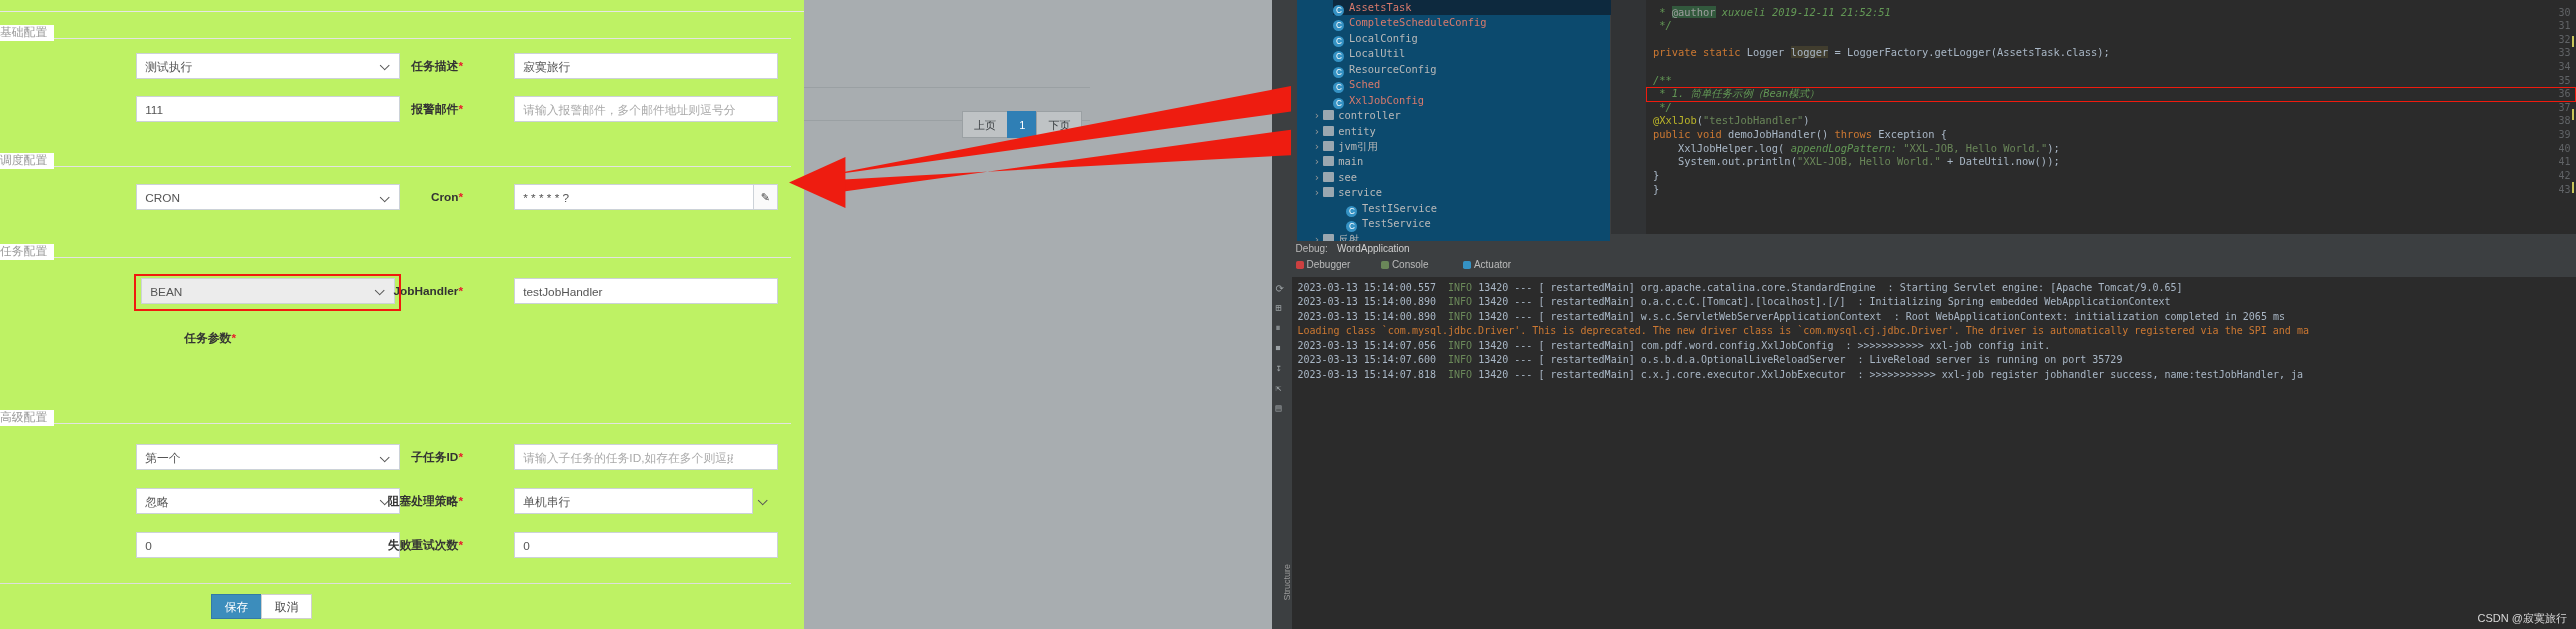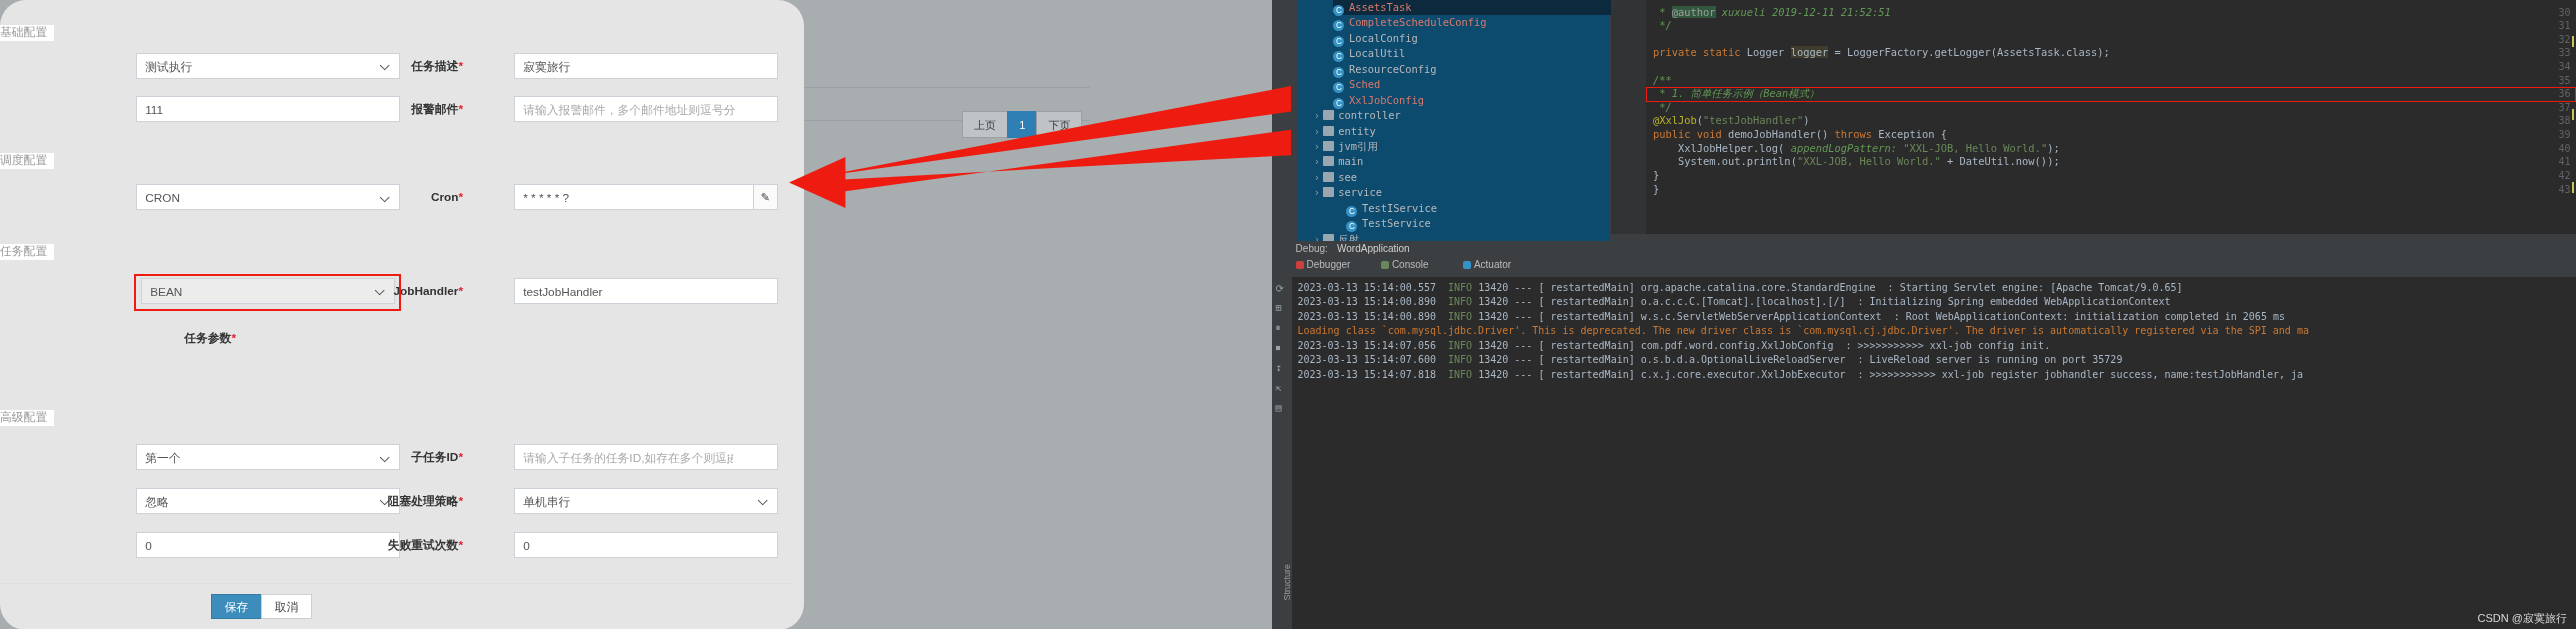--- a/index.html
+++ b/index.html
@@ -49,21 +49,21 @@
   #bg-pager{ position:absolute; left:963px; top:111px; height:27px; }
   .pg{
     float:left; height:27px; line-height:27px; padding:0 11px; font-size:11px;
     border:0.9px solid #9aa0a3; margin-left:-0.9px; color:#3a3f42; background:#bfc3c5;
   }
   .pg.active{ background:#2f7fb5; color:#fff; border-color:#2f7fb5; }
 
   
   #form-panel{
     position:absolute; left:0; top:0; width:804px; height:630px;
-    background:#e5e5e5; z-index:5; overflow:hidden;border-radius:26px;
+    background:#bef264; z-index:5; overflow:hidden;
   }
   .fp-top-rule{ position:absolute; left:0; top:11px; width:804px; height:0.9px; background:#e6e6e6; }
 
   .sec{ position:absolute; left:0; width:804px; }
   .sec-title{
     position:absolute; left:0; top:0; font-size:11.8px; color:#9a9a9a;
     background:#fff; padding-right:7.3px; z-index:2;
   }
   .sec-rule{ position:absolute; left:0; top:12.7px; width:791px; height:0.9px; background:#e3e3e3; }
 
@@ -318,21 +318,21 @@
 
   <div class="row" style="left:0;top:488px;width:236px;">
     <span class="lbl"><span>调度过期策略</span><span class="req">*</span></span>
   </div>
   <div class="ctl sel" style="left:136px;top:488px;width:264px;">忽略</div>
   <span class="caret" style="left:380px;top:496px;"></span>
 
   <div class="row" style="left:236px;top:488px;width:227px;">
     <span class="lbl"><span>阻塞处理策略</span><span class="req">*</span></span>
   </div>
-  <div class="ctl sel" style="left:514px;top:488px;width:264px;">单机串行</div>
+  <div class="ctl sel" style="left:514px;top:488px;width:239px;">单机串行</div>
   <span class="caret" style="left:758px;top:496px;"></span>
 
   <div class="row" style="left:0;top:532px;width:236px;">
     <span class="lbl"><span>任务超时时间</span><span class="req">*</span></span>
   </div>
   <div class="ctl" style="left:136px;top:532px;width:264px;">0</div>
 
   <div class="row" style="left:236px;top:532px;width:227px;">
     <span class="lbl"><span>失败重试次数</span><span class="req">*</span></span>
   </div>

